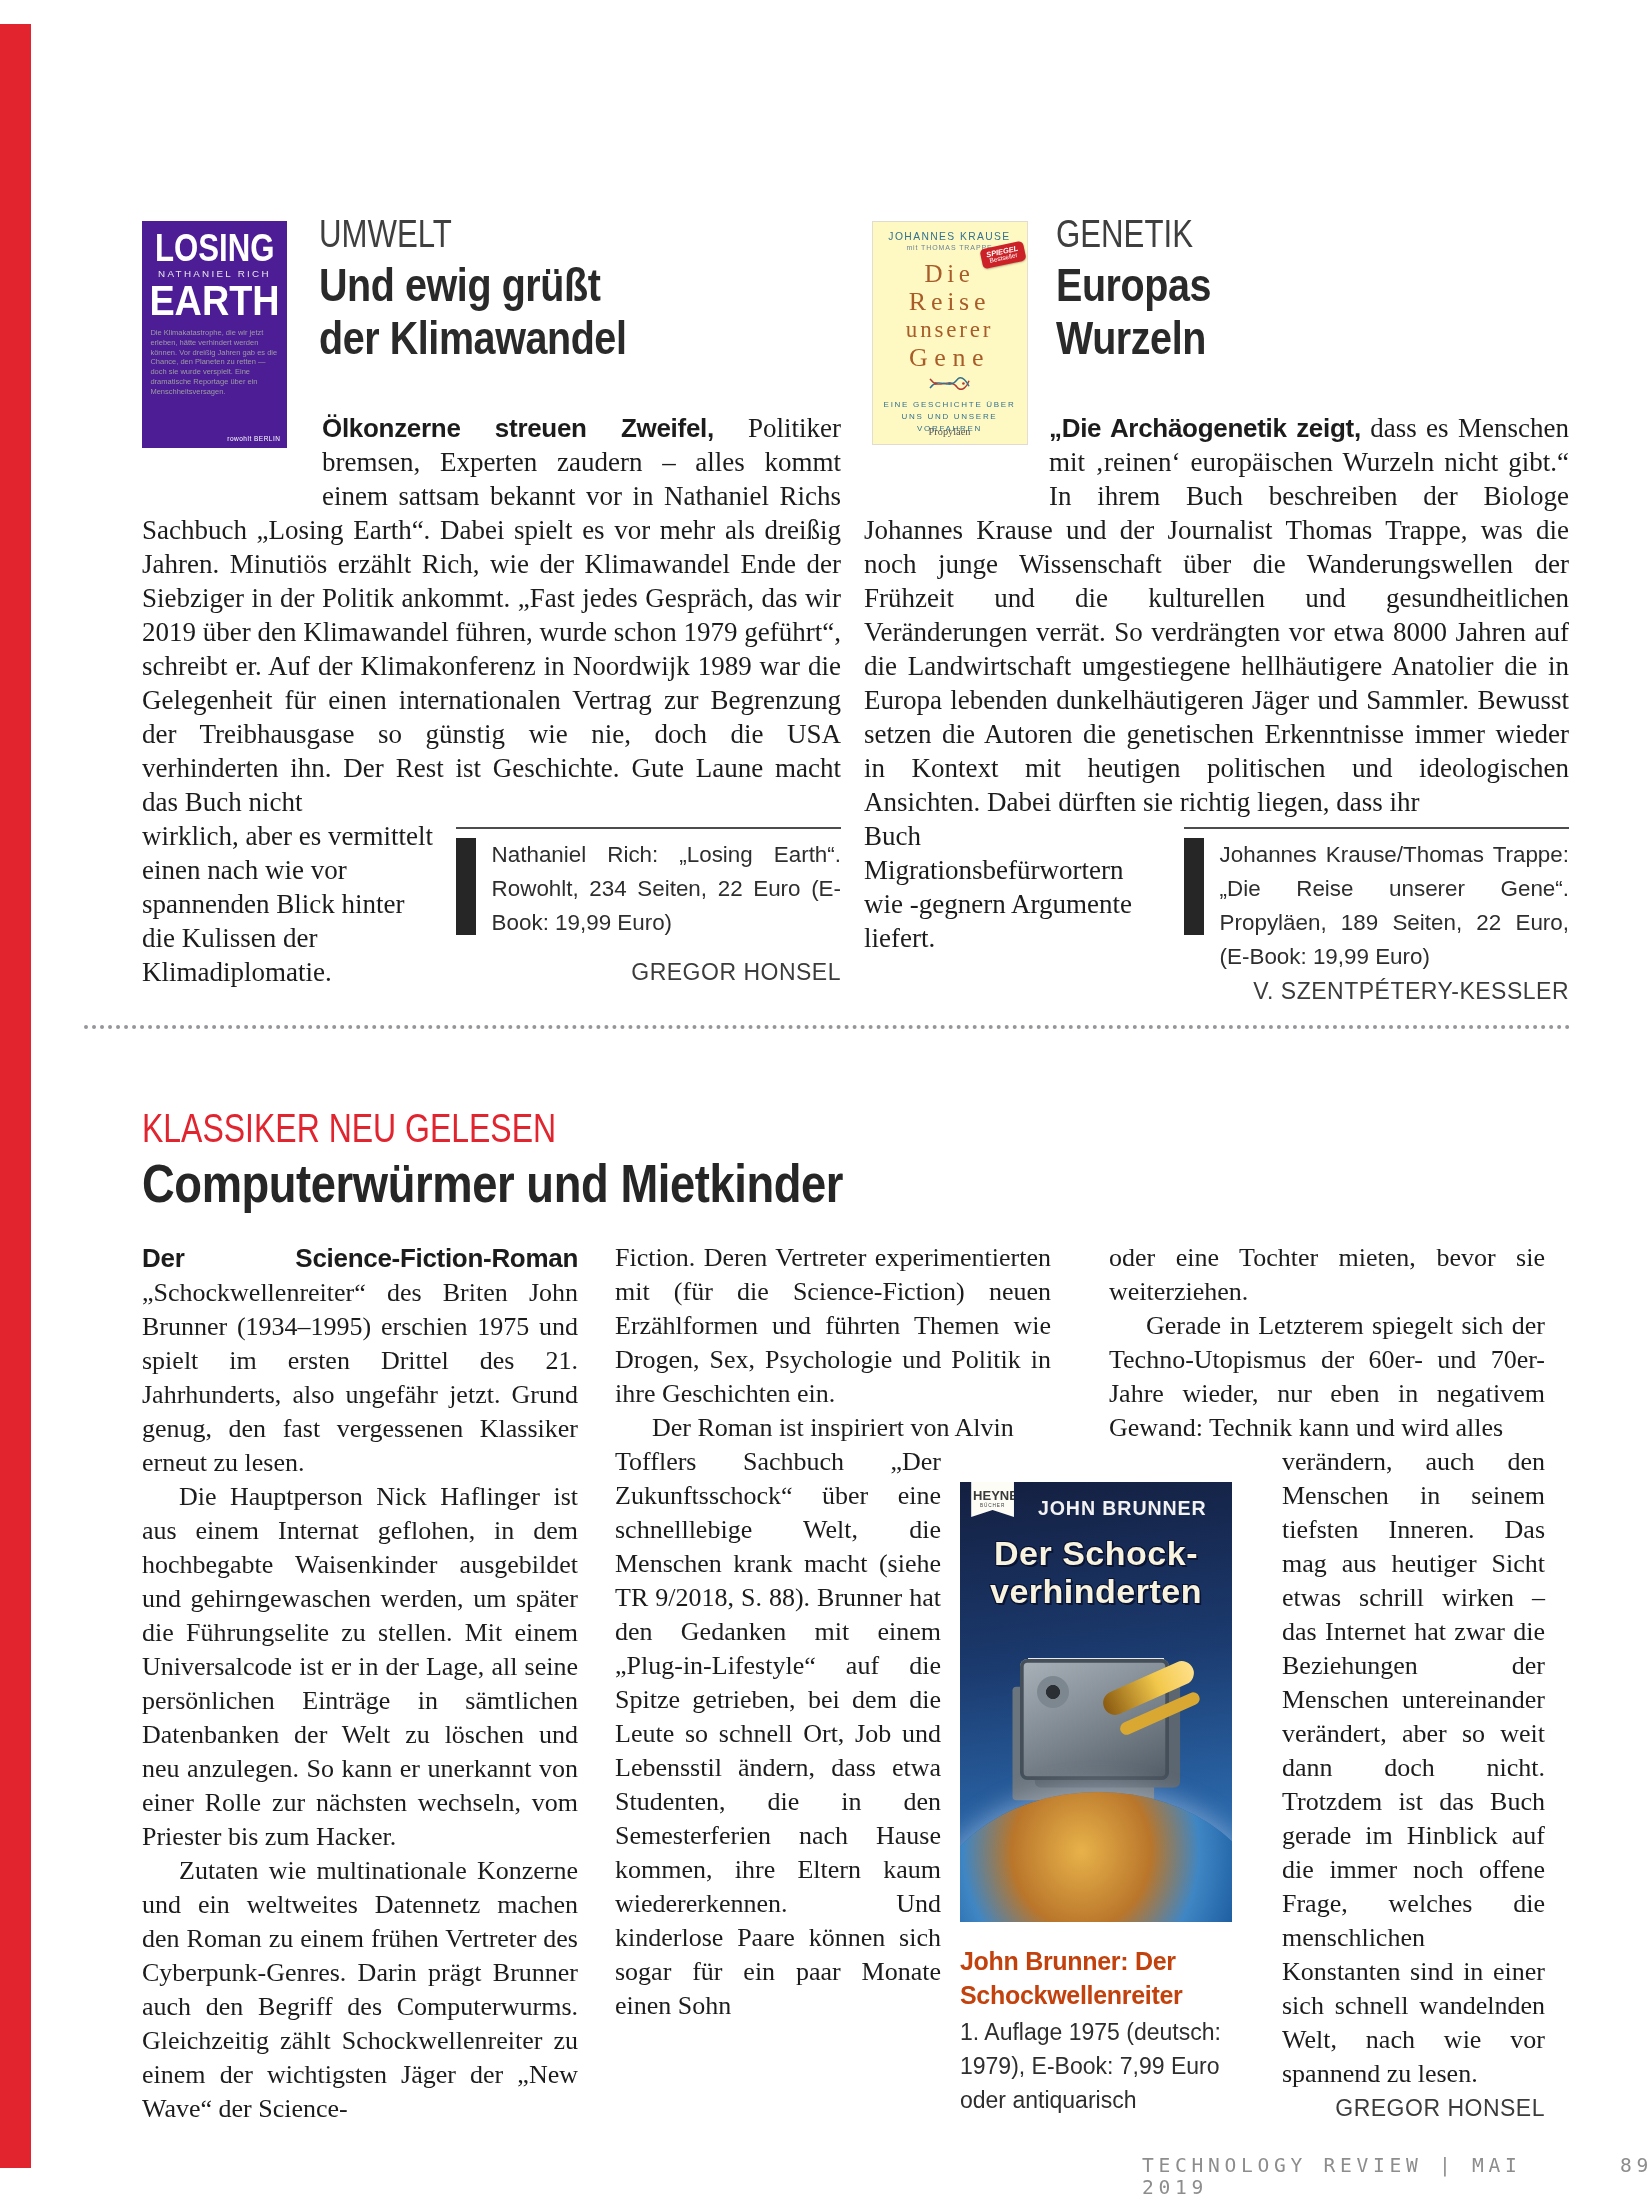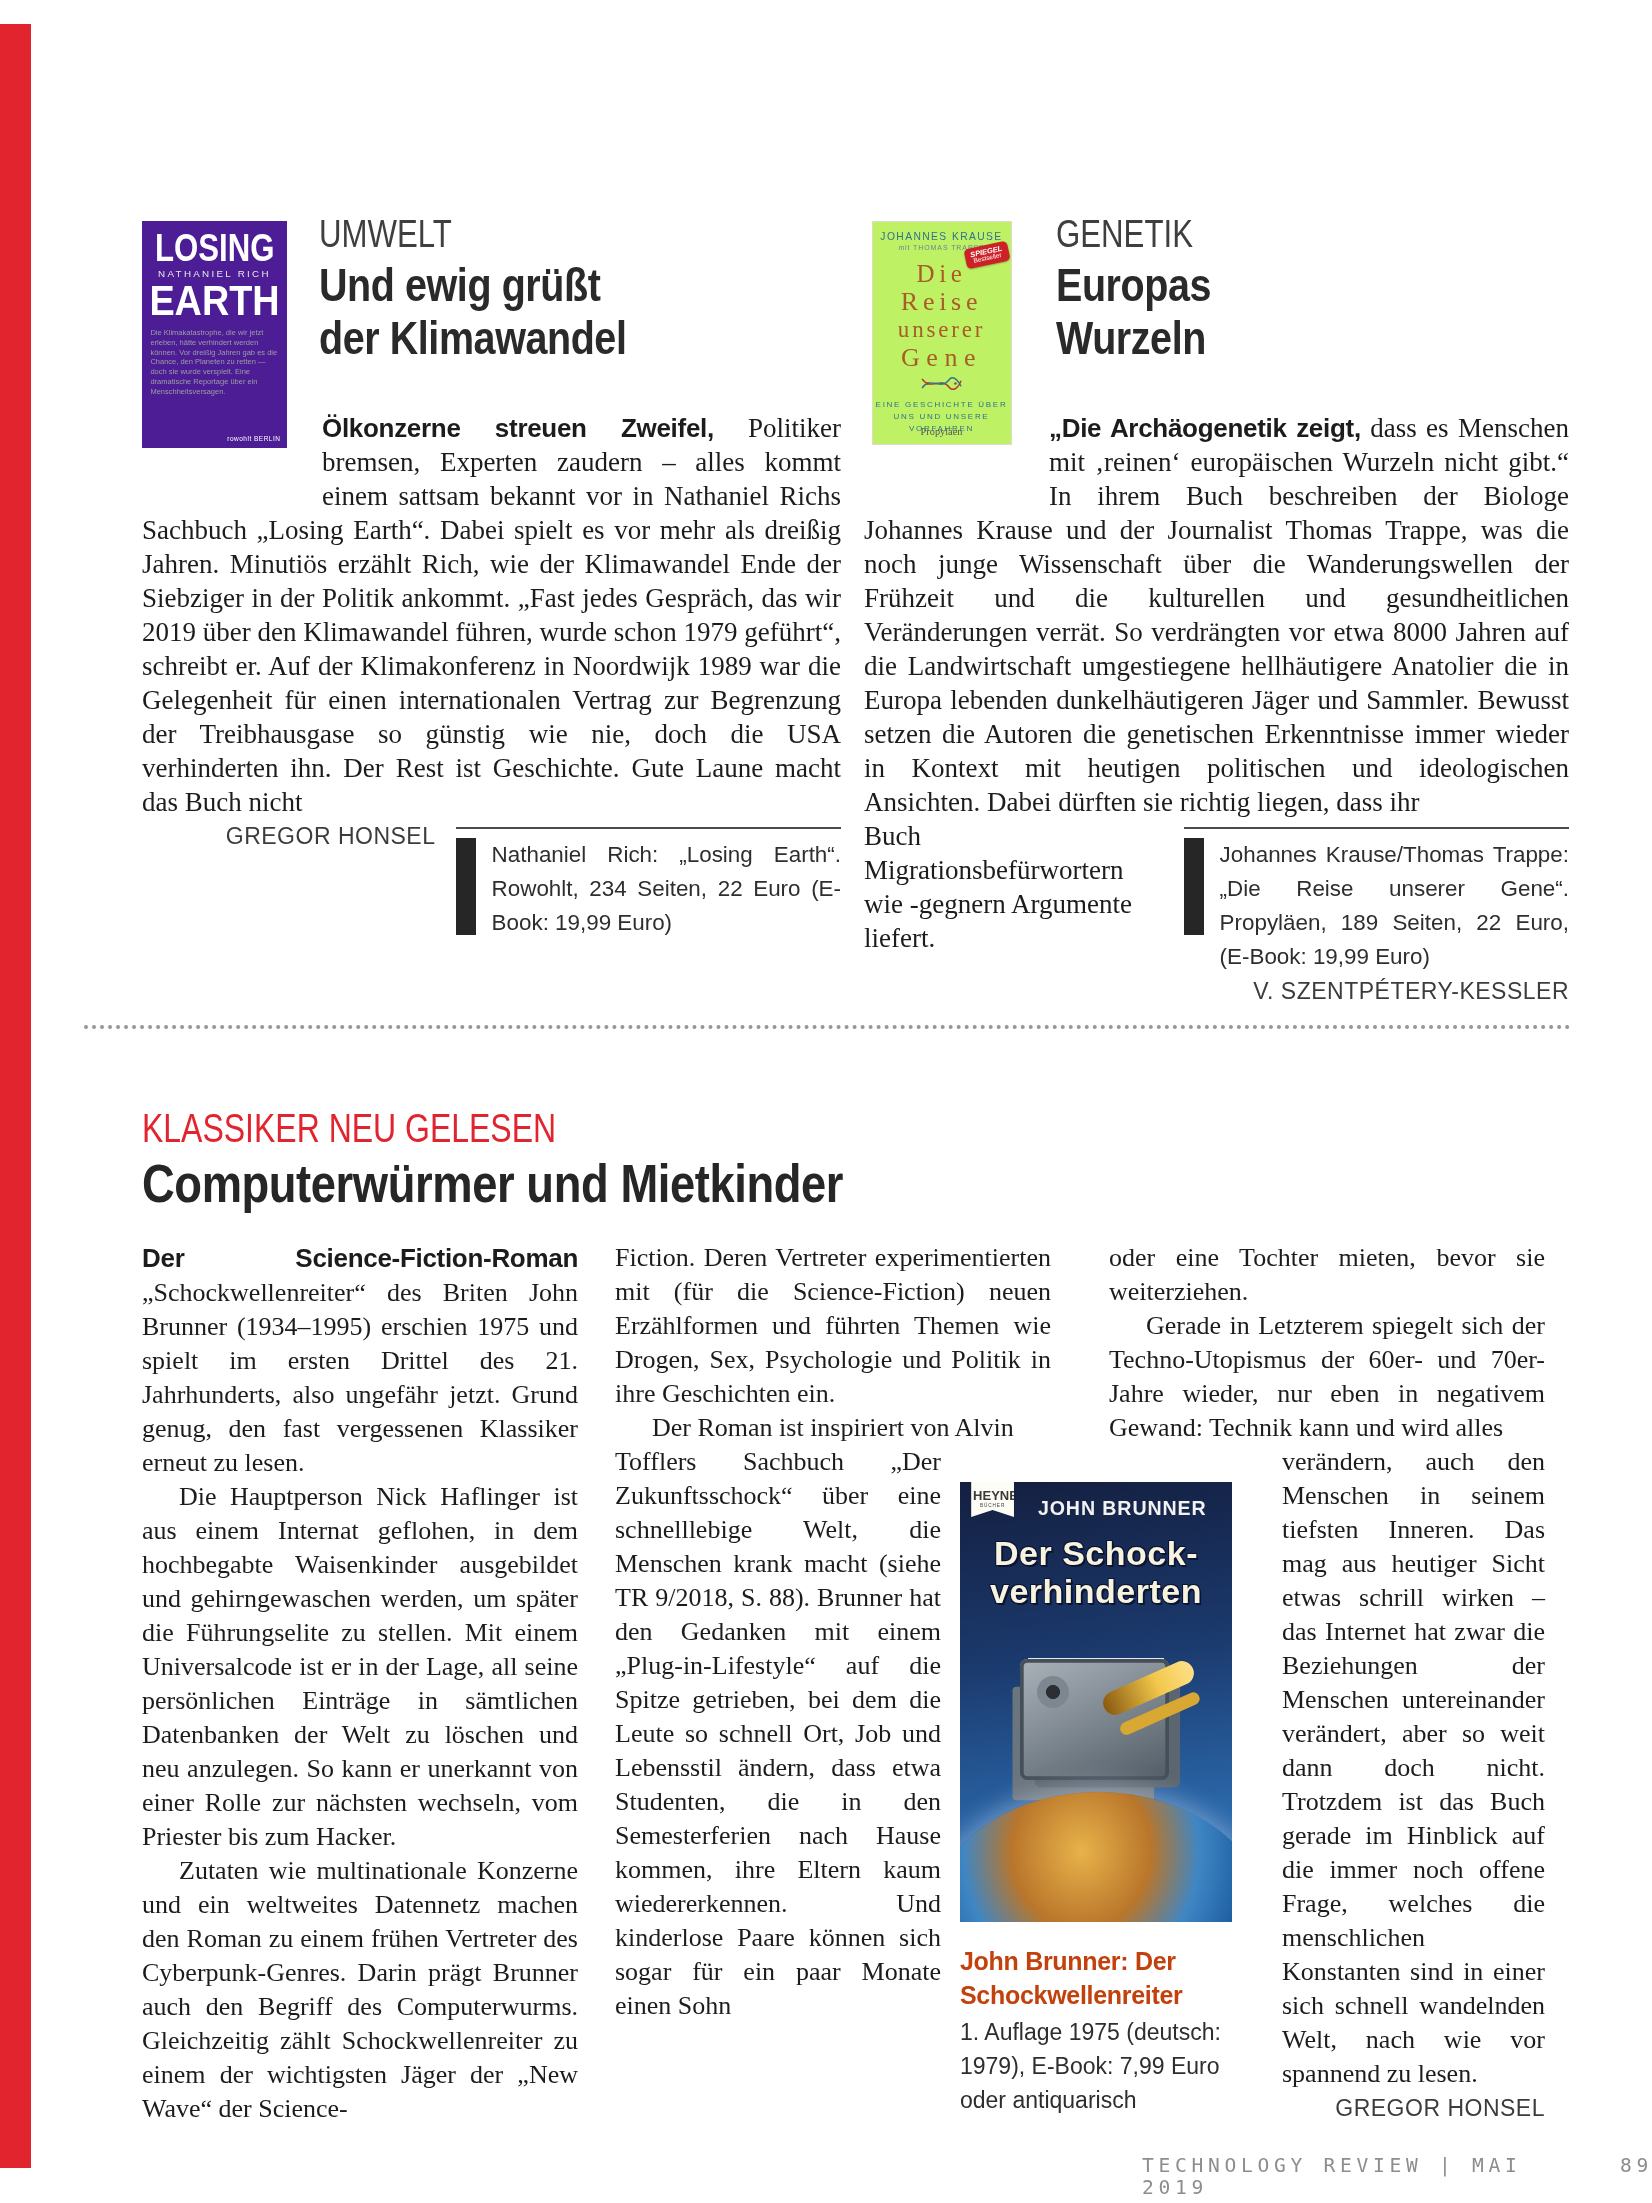--- a/index.html
+++ b/index.html
@@ -45,21 +45,21 @@
   #cover-losing .t1{margin-top:9.3px;font-family:"Liberation Sans",sans-serif;font-weight:700;
        font-size:38px;line-height:37px;color:#fff;transform:scaleX(0.82);transform-origin:center top;}
   #cover-losing .au{margin-top:0.9px;font-family:"Liberation Sans",sans-serif;font-size:9.8px;
        letter-spacing:2.3px;color:#e8e8e8;}
   #cover-losing .t2{margin-top:0.9px;font-family:"Liberation Sans",sans-serif;font-weight:700;
        font-size:42px;line-height:41px;color:#fff;transform:scaleX(0.9);transform-origin:center top;}
   #cover-losing .blurb{margin:7.5px 8.4px 0;font-family:"Liberation Sans",sans-serif;font-size:7.5px;
        line-height:9.8px;color:#9d9da3;text-align:left;}
   #cover-losing .pub{position:absolute;right:6.5px;bottom:5.6px;font-family:"Liberation Sans",sans-serif;
        font-size:6.5px;letter-spacing:0.5px;color:#fff;}
-  #cover-gene{left:7.5px;width:140px;height:224px;background:#bef264;text-align:center;
+  #cover-gene{left:7.5px;width:156px;height:224px;background:#fef9c3;text-align:center;
        box-shadow:0 0 0 0.9px #e0dbce inset;}
   #cover-gene .au{margin-top:10.3px;font-family:"Liberation Sans",sans-serif;font-size:10.3px;
        letter-spacing:1.4px;color:#33708f;}
   #cover-gene .co{margin-top:1.9px;font-family:"Liberation Sans",sans-serif;font-size:7px;
        letter-spacing:0.9px;color:#6b8396;}
   #cover-gene .badge{position:absolute;top:24px;right:2.8px;transform:rotate(-12deg);
        background:#cc2127;color:#fff;border-radius:4.7px;padding:2.8px 5.6px;line-height:1;
        font-family:"Liberation Sans",sans-serif;box-shadow:0 0.9px 1.9px rgba(0,0,0,.3);}
   #cover-gene .badge .b1{font-size:7.5px;font-weight:700;font-style:italic;}
   #cover-gene .badge .b2{font-size:6.5px;}
@@ -148,21 +148,21 @@
       <span>der Klimawandel</span>
     </h2>
     <div class="r-body">
       <span class="wrap-spacer"></span>
       <p><b class="lead-bold">Ölkonzerne streuen Zweifel,</b><span> Politiker bremsen, Experten zaudern – alles kommt einem sattsam bekannt vor in Nathaniel Richs Sachbuch „Losing Earth“. Dabei spielt es vor mehr als dreißig Jahren. Minutiös erzählt Rich, wie der Klimawandel Ende der Siebziger in der Politik ankommt. „Fast jedes Gespräch, das wir 2019 über den Klimawandel führen, wurde schon 1979 geführt“, schreibt er. Auf der Klimakonferenz in Noordwijk 1989 war die Gelegenheit für einen internationalen Vertrag zur Begrenzung der Treibhausgase so günstig wie nie, doch die USA verhinderten ihn. Der Rest ist Geschichte. Gute Laune macht das Buch nicht</span></p>
       <div>
         <aside class="citation">
           <span class="cit-bar"></span>
           <span class="cit-text">Nathaniel Rich: „Losing Earth“. Rowohlt, 234 Seiten, 22 Euro (E-Book: 19,99 Euro)</span>
         </aside>
-        <p class="r-tail"> <span class="sig">GREGOR HONSEL</span></p>
+        <p class="r-tail"><span>wirklich, aber es vermittelt einen nach wie vor spannenden Blick hinter die Kulissen der Klimadiplomatie.</span> <span class="sig">GREGOR HONSEL</span></p>
       </div>
     </div>
   </section>
 
   <section class="review" id="review-genetik">
     <div class="r-cover" id="cover-gene">
       <div class="au">JOHANNES KRAUSE</div>
       <div class="co">mit THOMAS TRAPPE</div>
       <div class="badge">
         <div class="b1">SPIEGEL</div>

